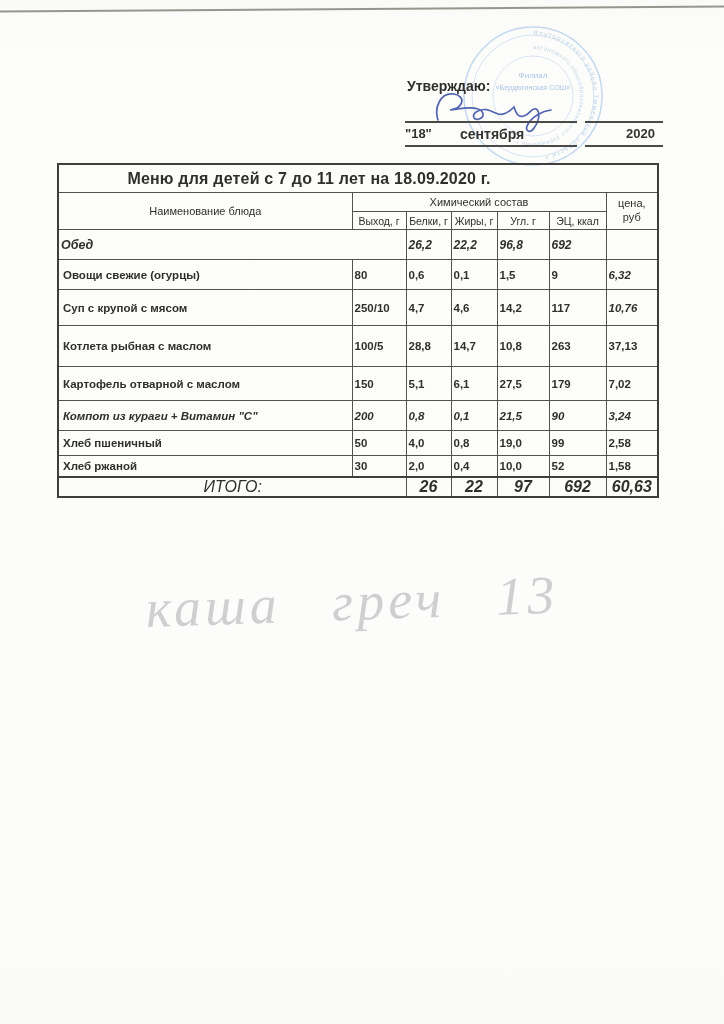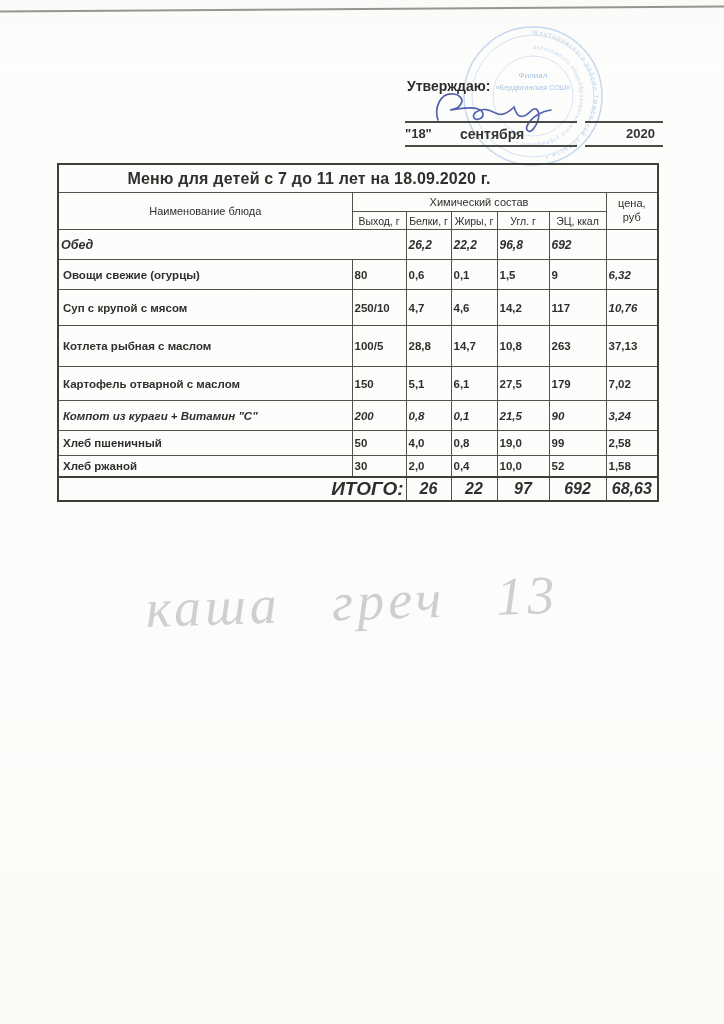--- a/index.html
+++ b/index.html
@@ -35,21 +35,21 @@
   .num{font-size:11.5px;font-weight:bold;text-align:left;}
   .sec-row td{height:29px;}
   .sec-name{text-align:left;font-size:12.5px;font-weight:bold;font-style:italic;}
   .sec-num{font-style:italic;font-size:12px;}
   .r0 td{height:29px;} .r1 td{height:35px;} .r2 td{height:40px;}
   .r3 td{height:33px;} .r4 td{height:29px;font-style:italic;} .r5 td{height:24px;} .r6 td{height:20px;}
   .p-bi{font-style:italic;font-weight:bold;}
   .p-b{font-weight:bold;margin-top:17px;}
   .p-n{font-weight:bold;}
   .total-row td{height:16px;border-top:2px solid #3e3e3a;}
-  .total-name{text-align:right;font-size:19px;font-weight:bold;font-style:italic;padding-left:3px !important;}
+  .total-name{text-align:center;font-size:16px;font-weight:normal;font-style:italic;padding-left:3px !important;}
   .total-num{font-size:16px;font-weight:bold;font-style:italic;text-align:center;}
 
   
   .handwriting{position:absolute;left:128px;top:538px;width:440px;height:135px;}
 </style>
 </head>
 <body>
 
 <div class="page">
 
@@ -186,21 +186,21 @@
       <td class="num">10,0</td>
       <td class="num">52</td>
       <td class="num p-n">1,58</td>
     </tr>
     <tr class="total-row">
       <td class="total-name" colspan="2">ИТОГО:</td>
       <td class="total-num">26</td>
       <td class="total-num">22</td>
       <td class="total-num">97</td>
       <td class="total-num">692</td>
-      <td class="total-num">68,63</td>
+      <td class="total-num">60,63</td>
     </tr>
   </tbody>
     </table>
 
   <svg class="handwriting" viewBox="0 0 440 135">
     <text x="18" y="82" font-family="Liberation Serif, serif" font-style="italic" font-size="54" fill="#c8c8cc" opacity="0.85" word-spacing="34" letter-spacing="4" transform="rotate(-2 220 70)">каша греч  13</text>
   </svg>
 
 </div>
 

